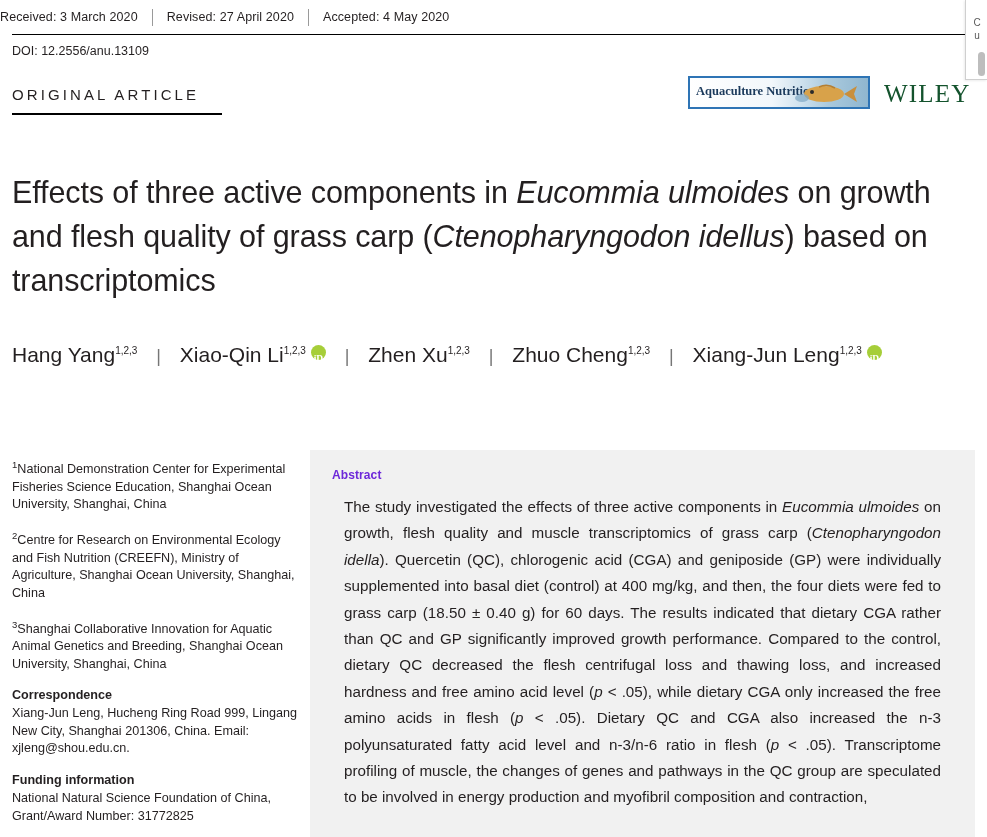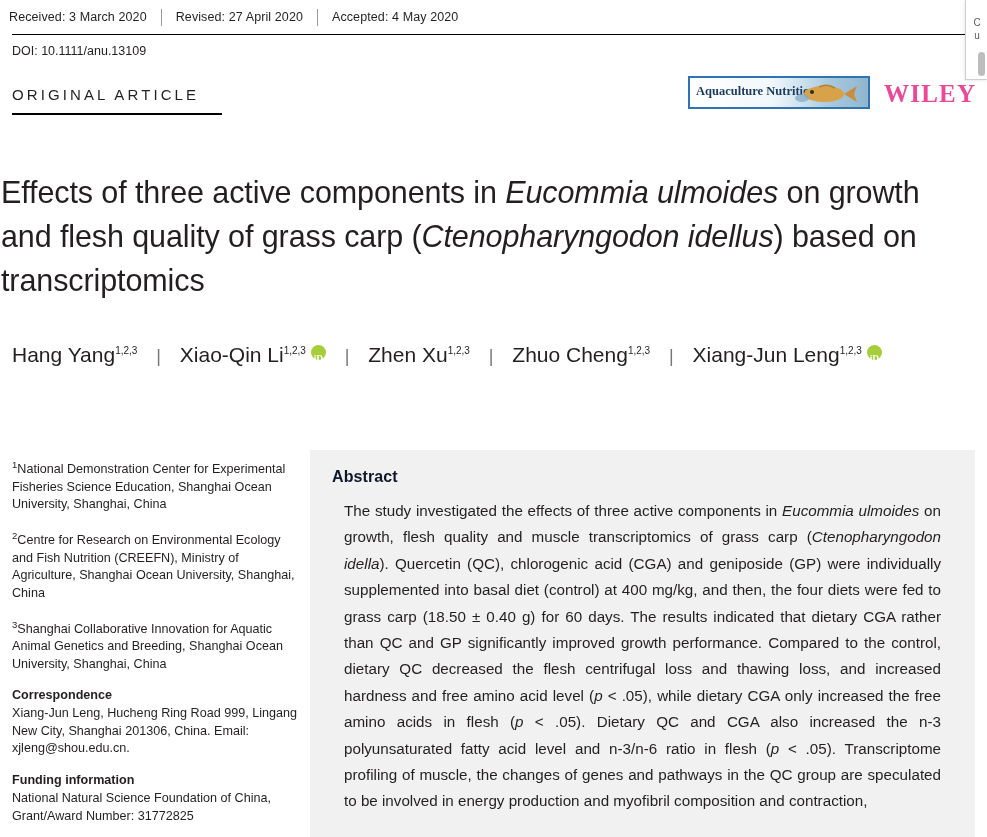--- a/index.html
+++ b/index.html
@@ -14,21 +14,21 @@
     position: relative;
     width: 987px;
     height: 837px;
     background: #ffffff;
   }
 
   
   .history {
     display: flex;
     align-items: center;
-    padding: 0 9px;
+    padding: 0 0;
     height: 34px;
     font-size: 12.5px;
     color: #231f20;
     letter-spacing: .1px;
   }
   .history .hitem { padding-right: 14px; }
   .history .sep {
     width: 1px;
     height: 17px;
     background: #9a9a9a;
@@ -98,22 +98,22 @@
     width: 66px;
     height: 24px;
   }
   .wiley {
     position: absolute;
     left: 884px;
     top: -6px;
     font-family: "Liberation Serif", serif;
     font-size: 25px;
     letter-spacing: 1.2px;
-    color: #ec4899;
-    font-weight: 700;
+    color: #14532d;
+    font-weight: 400;
   }
 
   
   .edge-tab {
     position: absolute;
     right: 0;
     top: 0;
     width: 22px;
     height: 80px;
     background: #ffffff;
@@ -136,21 +136,21 @@
     right: 2px;
     top: 52px;
     width: 7px;
     height: 24px;
     background: #bdbdbd;
     border-radius: 4px;
   }
 
   
   .title {
-    margin: 38px 12px 0 1px;
+    margin: 38px 12px 0 12px;
     width: 930px;
     font-family: "Liberation Sans", sans-serif;
     font-size: 30.5px;
     line-height: 44px;
     color: #231f20;
     font-weight: 400;
     letter-spacing: -.1px;
   }
   .title i { font-style: italic; }
 
@@ -218,23 +218,23 @@
     position: absolute;
     left: 310px;
     top: 0;
     width: 665px;
     height: 387px;
     background: #f1f1f1;
     padding: 18px 22px 0 22px;
   }
   .abstract-box h2 {
     margin: 0 0 10px 0;
-    font-size: 16px;
+    font-size: 12px;
     font-weight: bold;
-    color: #0f172a;
+    color: #6d28d9;
     letter-spacing: .1px;
   }
   .abstract-box p {
     margin: 12px;
     font-size: 15.2px;
     line-height: 26.4px;
     color: #231f20;
     text-align: justify;
   }
   .abstract-box i { font-style: italic; }
@@ -254,21 +254,21 @@
 
   <div class="history">
     <span class="hitem">Received: 3 March 2020</span>
     <span class="sep"></span>
     <span class="hitem">Revised: 27 April 2020</span>
     <span class="sep"></span>
     <span class="hitem">Accepted: 4 May 2020</span>
   </div>
   <div class="rule-top"></div>
 
-  <div class="doi">DOI: 10.1111/anu.13109</div>
+  <div class="doi">DOI: 12.2556/anu.13109</div>
 
   <div class="brandrow">
     <div class="artictype">ORIGINAL ARTICLE</div>
     <div class="artictype-underline"></div>
 
     <div class="journal-badge">
       <span class="jtitle">Aquaculture Nutrition</span>
       <svg class="fish" viewBox="0 0 66 24">
         <ellipse cx="30" cy="12" rx="20" ry="8" fill="#d8a24a"></ellipse>
         <path d="M50 12 L63 4 L60 12 L63 20 Z" fill="#c98f3c"></path>

